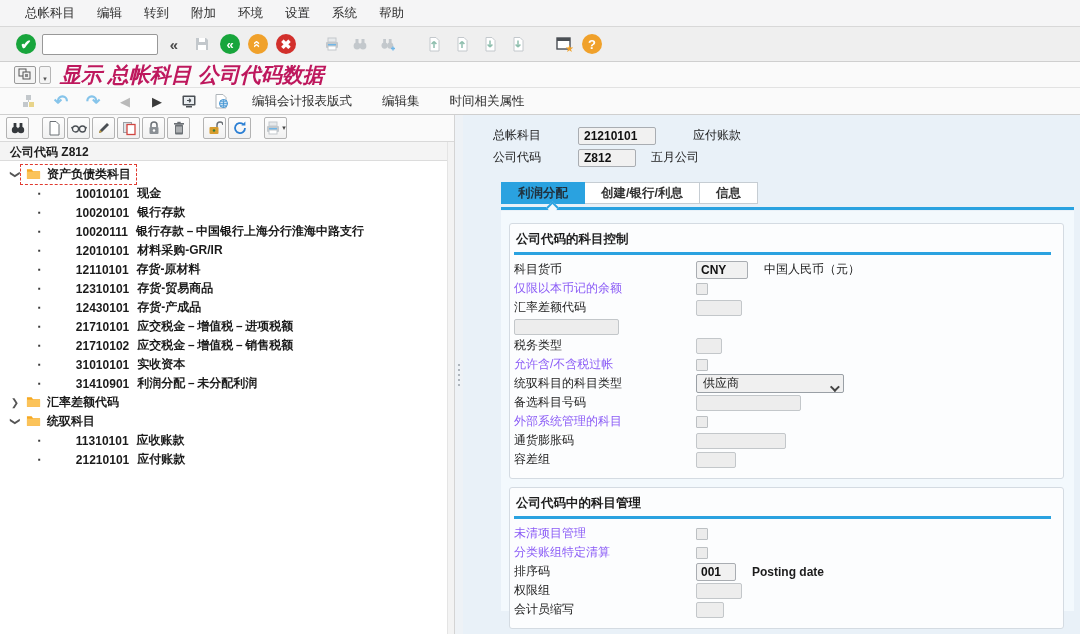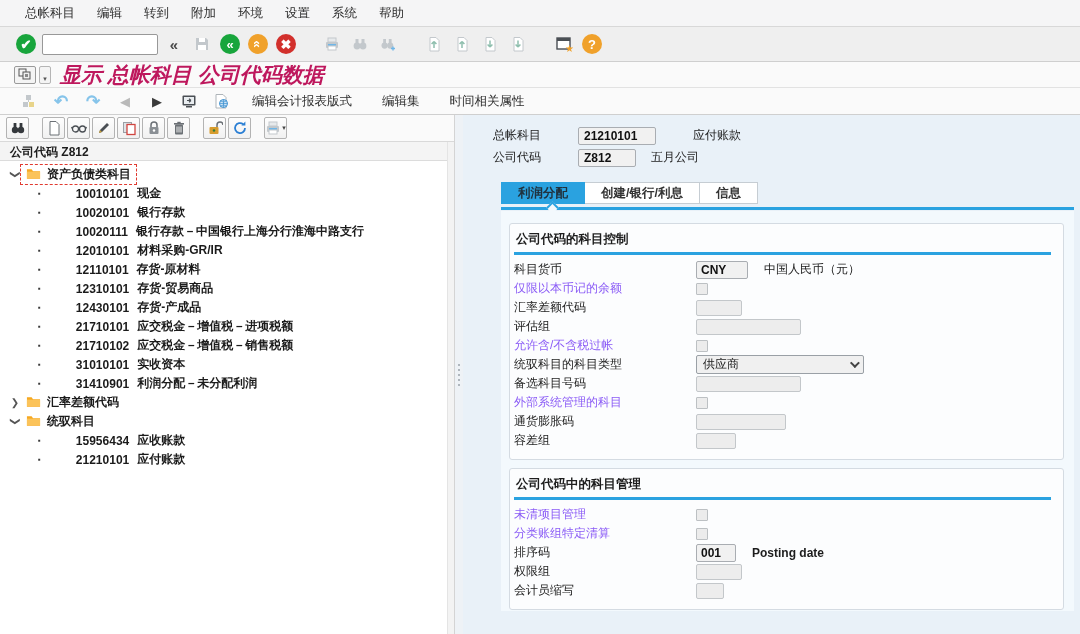--- a/index.html
+++ b/index.html
@@ -403,21 +403,21 @@
                 <span class="folder-label">
                   <span><svg width="15" height="13" viewBox="0 0 16 13">
                       <path d="M1 2h5l1.5 2H15v8H1z" fill="#f6a821"></path>
                       <path d="M1 4.5h14V12H1z" fill="#fbc35a"></path>
                     </svg></span>
                   <span>统驭科目</span>
                 </span>
               </div>
               <div class="tree-row leaf">
                 <span class="bullet">▪</span>
-                <span class="code">15956434</span>
+                <span class="code">11310101</span>
                 <span>应收账款</span>
               </div>
               <div class="tree-row leaf">
                 <span class="bullet">▪</span>
                 <span class="code">21210101</span>
                 <span>应付账款</span>
               </div>
             </div>
         </div>
         <div class="tree-scrollcol"></div>
@@ -465,30 +465,33 @@
             </div>
             <div class="frow">
               <span class="flabel dis">仅限以本币记的余额</span>
               <span class="fcheck"></span>
             </div>
             <div class="frow">
               <span class="flabel">汇率差额代码</span>
               <span class="ffield" style="width: 46px;"></span>
             </div>
             <div class="frow">
-              <span class="flabel">评估组</span>
               <span class="ffield" style="width: 105px;"></span>
+            </div>
+            <div class="frow">
+              <span class="flabel">税务类型</span>
+              <span class="ffield" style="width: 26px;"></span>
             </div>
             <div class="frow">
               <span class="flabel dis">允许含/不含税过帐</span>
               <span class="fcheck"></span>
             </div>
             <div class="frow">
               <span class="flabel">统驭科目的科目类型</span>
-              <span class="fselect" style="width: 168px;">
+              <span class="fselect" style="width: 148px; align-items: flex-end;">
                 <span>供应商</span>
                 <span class="sel-chev"></span>
               </span>
             </div>
             <div class="frow">
               <span class="flabel">备选科目号码</span>
               <span class="ffield" style="width: 105px;"></span>
             </div>
             <div class="frow">
               <span class="flabel dis">外部系统管理的科目</span>

